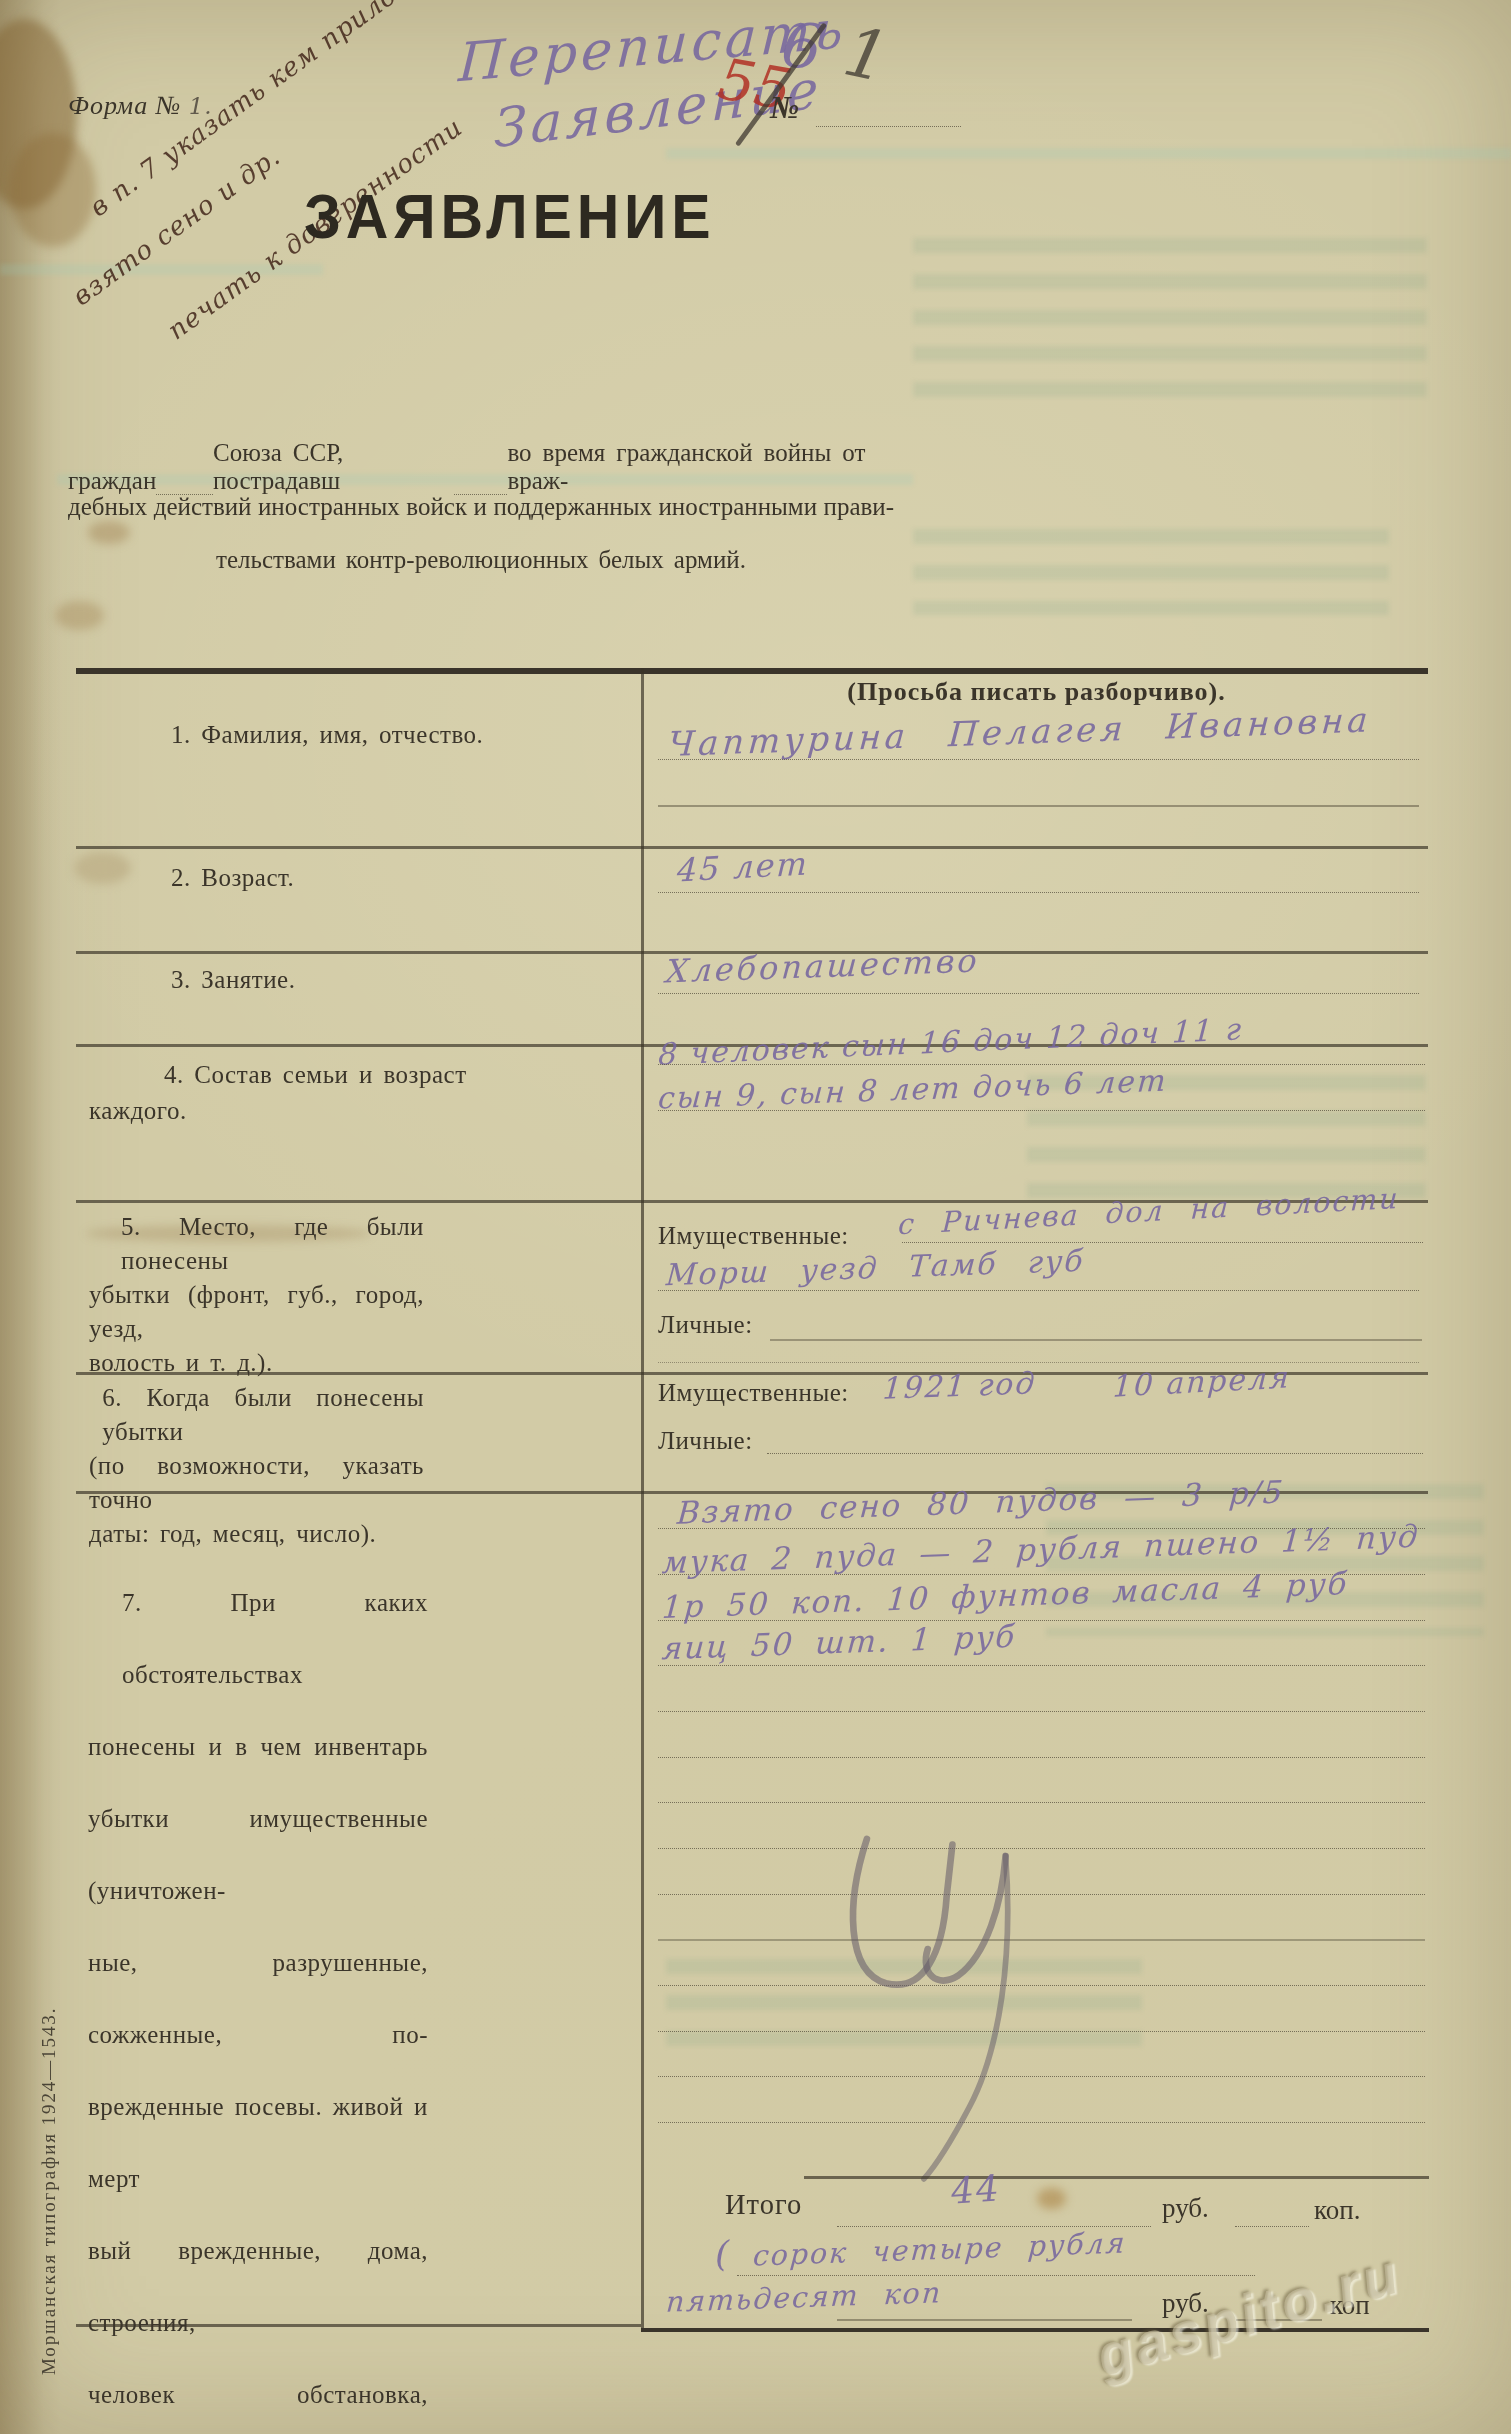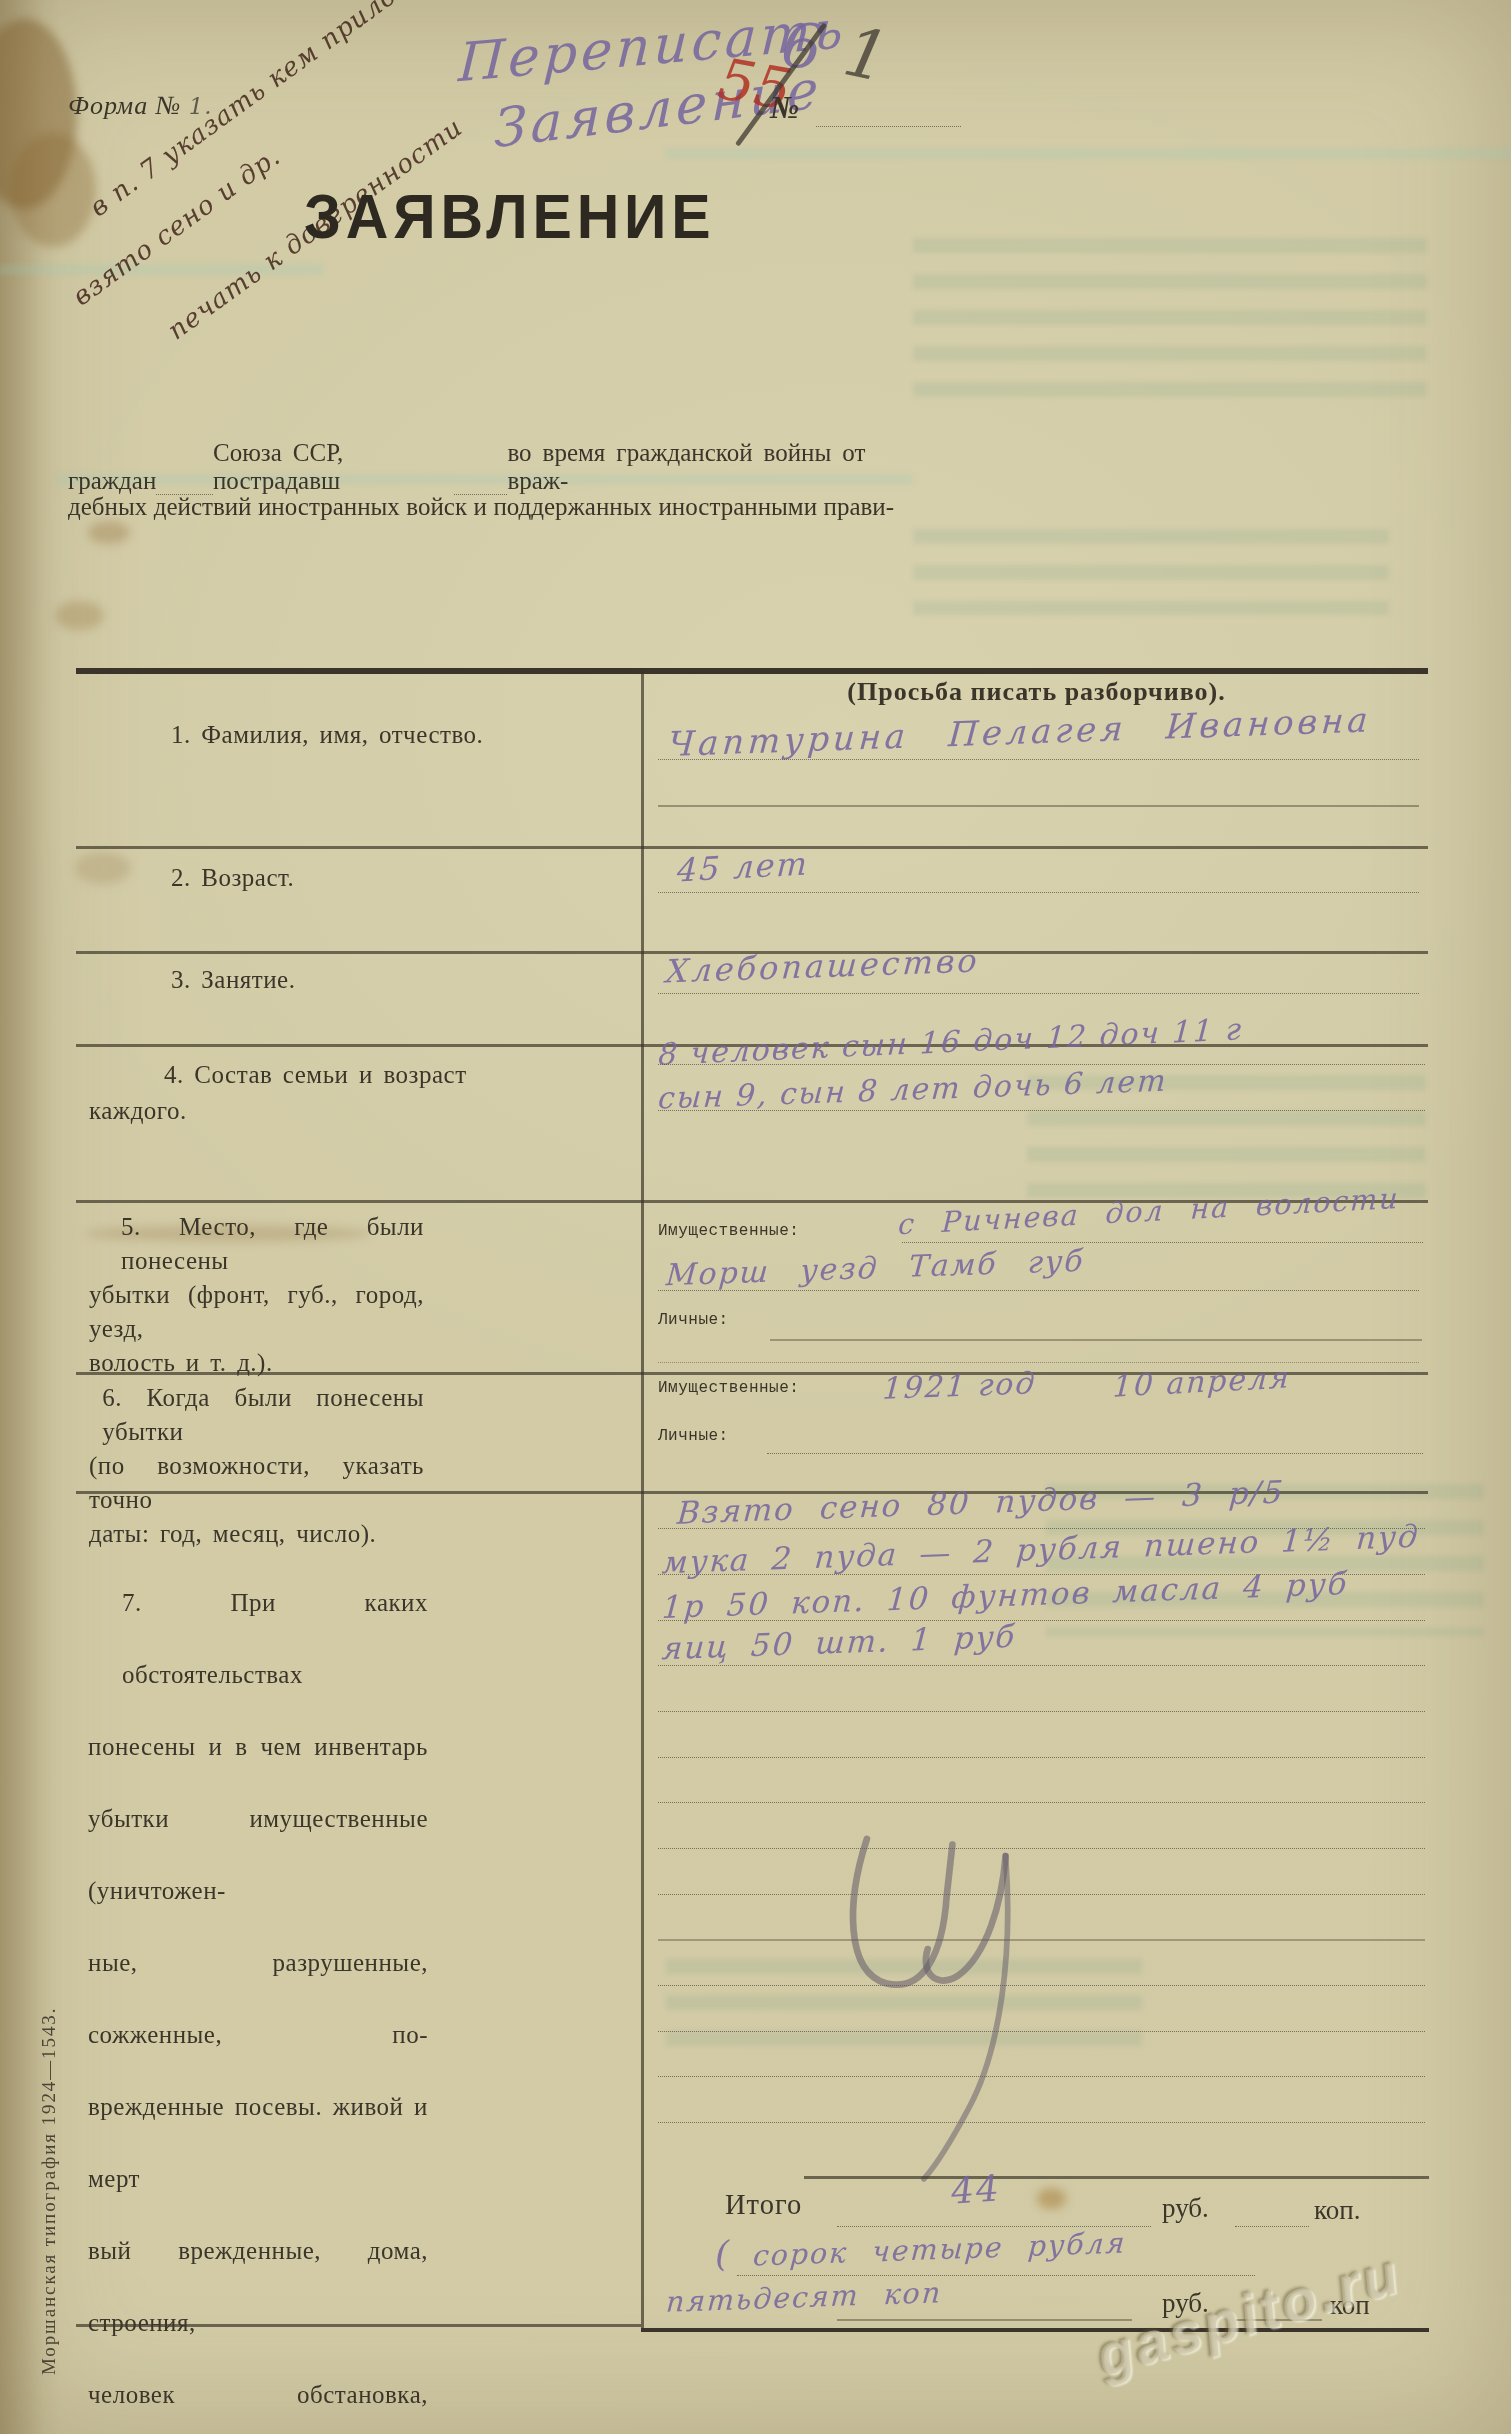--- a/index.html
+++ b/index.html
@@ -21,21 +21,21 @@
   .hw-ink{font-family:"DejaVu Serif", serif;font-style:italic;color:rgba(66,38,26,.85);letter-spacing:1px;}
   .hw-red{font-family:"DejaVu Serif", serif;font-style:italic;color:rgba(176,48,36,.85);}
   .dotline{position:absolute;border-bottom:1.9px dotted rgba(62,55,40,.62);height:0;}
   .sline{position:absolute;background:rgba(58,52,38,.68);}
   .hline{position:absolute;background:#3a342a;}
   .stain{position:absolute;border-radius:50%;filter:blur(4.8px);}
   .bleed{position:absolute;filter:blur(2.9px);background:repeating-linear-gradient(to bottom, rgba(118,160,130,.16) 0 15px, transparent 15px 36px);}
   .stripe{position:absolute;background:rgba(150,200,180,.22);filter:blur(1.9px);}
   .jline{text-align:justify;text-align-last:justify;}
   .q{font-size:25px;letter-spacing:0.5px;word-spacing:3.8px;line-height:34px;}
-  .lbl{font-size:16px;letter-spacing:0.5px;font-family:Liberation Mono, monospace;}
+  .lbl{font-size:25px;letter-spacing:0.5px;}
   .lead{display:inline-block;border-bottom:1.9px dotted rgba(62,55,40,.62);height:23px;}
 </style>
 </head>
 <body>
 
 <div class="paper">
 
   <div class="stain" style="left:-28.5px;top:19px;width:105px;height:190px;background:rgba(128,96,46,.5);"></div>
   <div class="stain" style="left:9.5px;top:133px;width:86px;height:114px;background:rgba(140,104,52,.38);"></div>
   <div class="stain" style="left:88px;top:521px;width:42px;height:23px;background:rgba(150,112,60,.35);"></div>
@@ -74,20 +74,21 @@
   <div class="abs" style="left:304px;top:183px;width:352px;text-align:center;font-family:'Liberation Sans',sans-serif;font-weight:bold;font-size:59px;letter-spacing:4.8px;color:#2d2920;transform:scaleY(1.06);">ЗАЯВЛЕНИЕ</div>
 
   <div class="abs print" style="left:68px;top:439px;width:826px;font-size:25px;word-spacing:4.8px;display:flex;align-items:flex-end;">
     <span>граждан</span>
       <span class="lead" style="width:63px;"></span>
       <span>Союза ССР, пострадавш</span>
       <span class="lead" style="width:59px;"></span>
       <span>во время гражданской войны от враж-</span>
   </div>
   <div class="abs print jline" style="left:68px;top:493px;width:826px;font-size:25px;">дебных действий иностранных войск и поддержанных иностранными прави-</div>
+  <div class="abs print" style="left:68px;top:546px;width:826px;font-size:25px;text-align:center;word-spacing:3.8px;">тельствами контр-революционных белых армий.</div>
 
   <div class="hline" style="left:76px;top:668px;width:1352px;height:5.7px;"></div>
   <div class="sline" style="left:76px;top:846px;width:1352px;height:2.9px;"></div>
   <div class="sline" style="left:76px;top:951px;width:1352px;height:2.9px;"></div>
   <div class="sline" style="left:76px;top:1044px;width:1352px;height:2.9px;"></div>
   <div class="sline" style="left:76px;top:1200px;width:1352px;height:2.9px;"></div>
   <div class="sline" style="left:76px;top:1372px;width:1352px;height:2.9px;"></div>
   <div class="sline" style="left:76px;top:1491px;width:1352px;height:2.9px;"></div>
   <div class="sline" style="left:641px;top:668px;width:2.9px;height:1663px;"></div>
   <div class="sline" style="left:76px;top:2324px;width:565px;height:2.9px;"></div>

